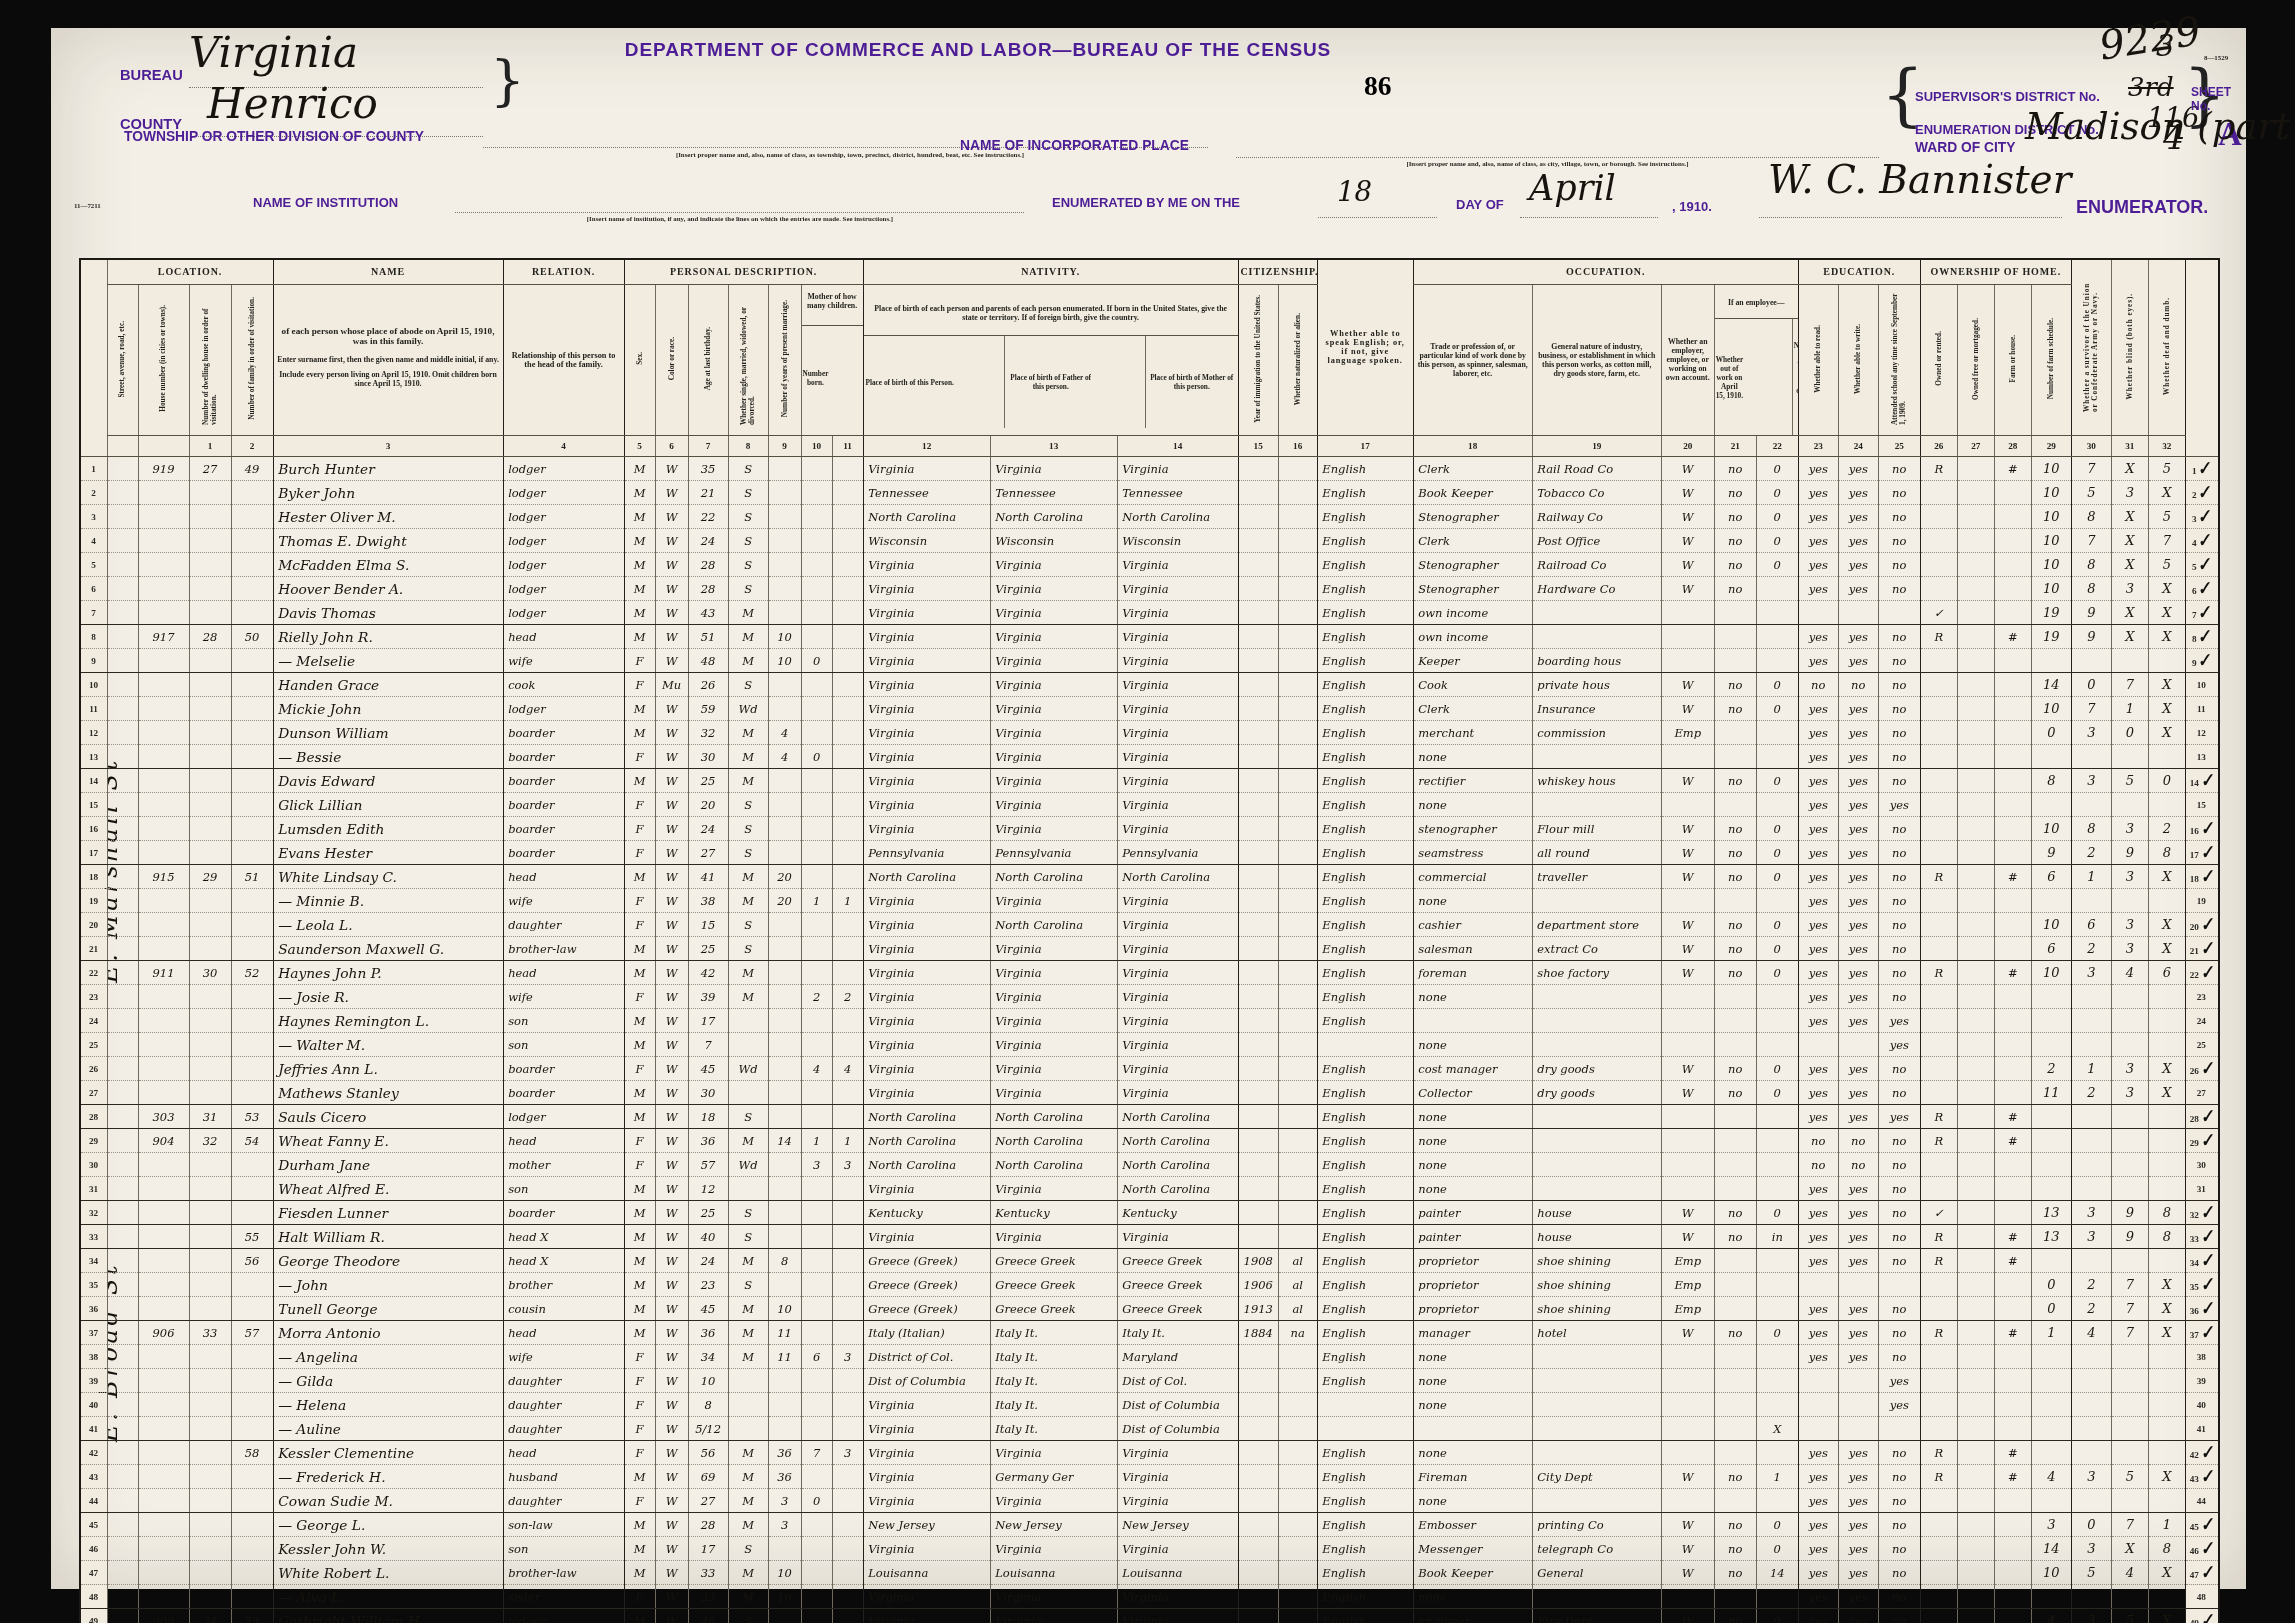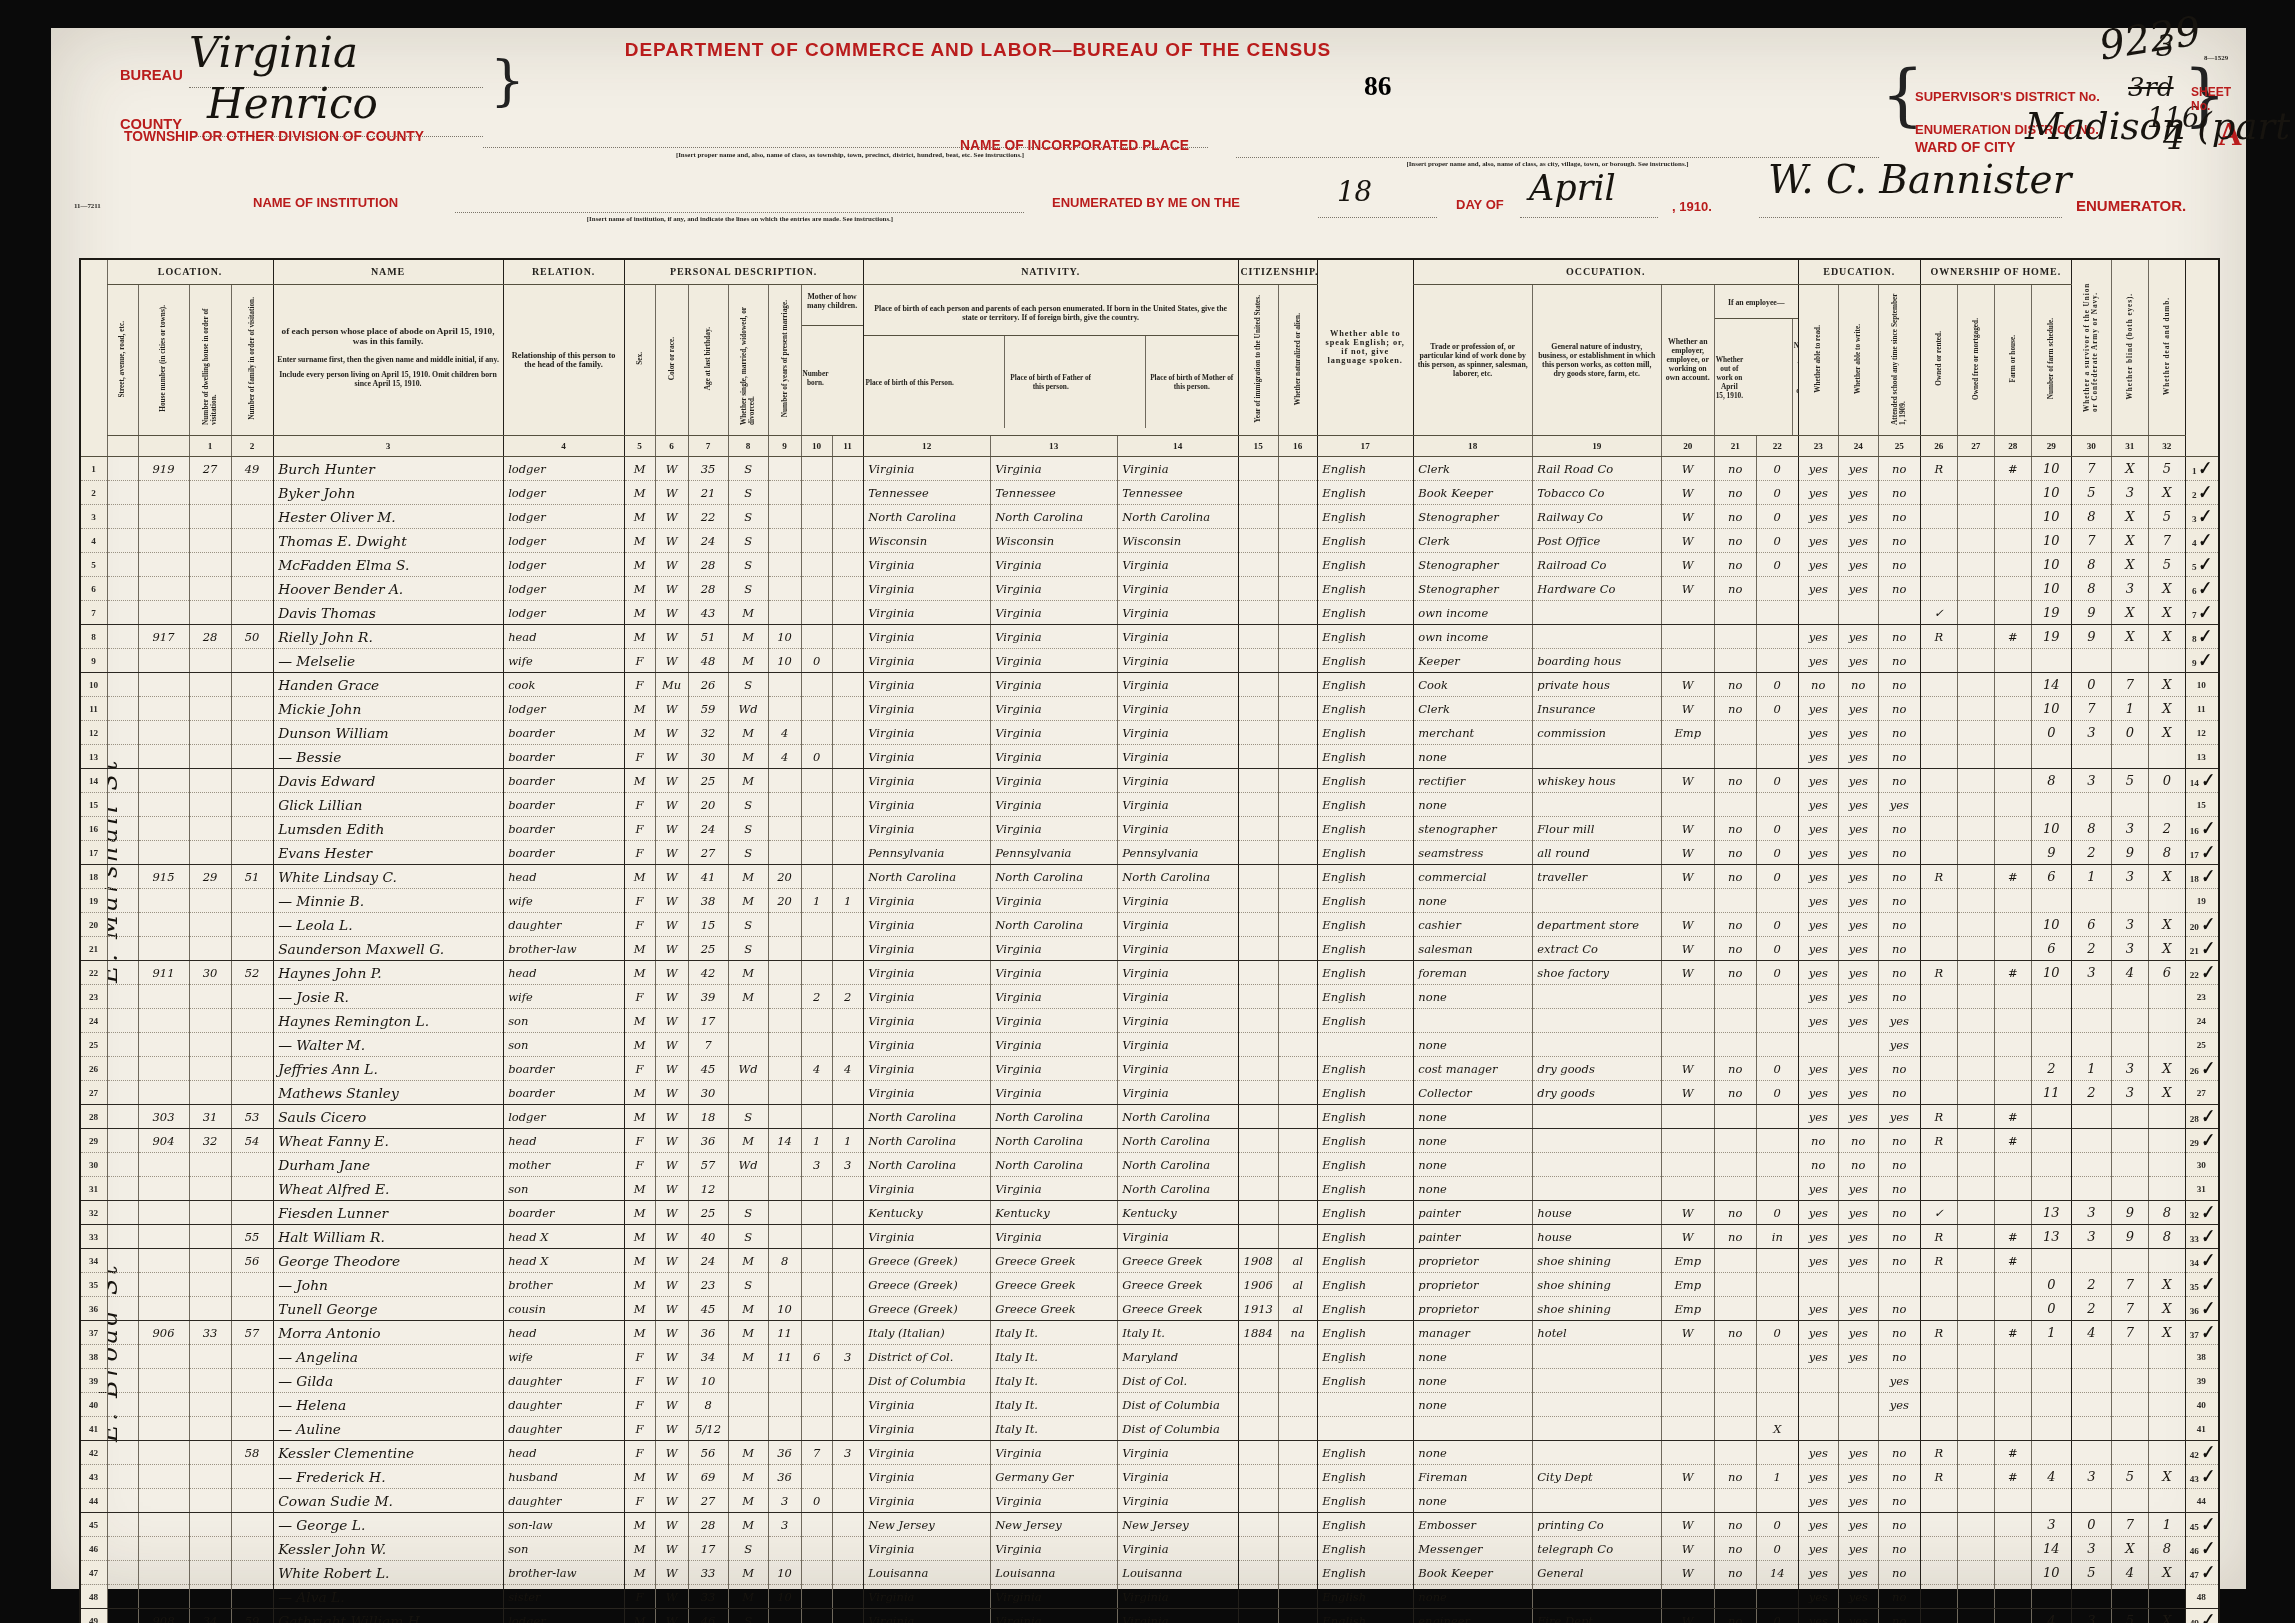--- a/index.html
+++ b/index.html
@@ -2,21 +2,21 @@
 <html style="font-size:14.7px"><head>
 <meta charset="utf-8">
 <style>
   html,body{margin:0;padding:0;background:#060606;width:2296px;height:1624px;overflow:hidden;
             font-family:"Liberation Serif",serif;}
   #canvas{position:relative;width:2296px;height:1624px;background:#0a0a0a;}
   #paper{position:absolute;left:51px;top:27.5px;width:2195px;height:1561px;background:#f3efe6;
          box-shadow:inset 0 0 83px rgba(60,50,30,.18);}
   .abs{position:absolute;}
   
-  .plbl{font-family:"Liberation Sans",sans-serif;font-weight:bold;color:#b91c1c;}
+  .plbl{font-family:"Liberation Sans",sans-serif;font-weight:bold;color:#4c1d95;}
   .small-note{font-family:"Liberation Serif",serif;font-weight:bold;font-size:6.9px;color:#2a2824;}
   .dotline{border-bottom:1.8px dotted #7b756a;height:0.9px;}
   
   .hw{font-family:"DejaVu Serif",serif;font-style:italic;color:#17140f;white-space:nowrap;}
   .brace{font-family:"DejaVu Serif",serif;color:#222;}
   .strike{text-decoration:line-through;}
   
   .hole{position:absolute;width:24px;height:24px;border-radius:50%;background:#050505;}
   .star{position:absolute;font-size:50px;color:#0c0c0c;line-height:1;}
   .street-label{position:absolute;writing-mode:vertical-rl;transform:rotate(180deg);
@@ -118,21 +118,21 @@
 
   <div class="abs plbl" style="left:1001px;top:167px;font-size:13px;">ENUMERATED BY ME ON THE</div>
   <div class="abs hw" style="left:1286px;top:147px;font-size:27.5px;">18</div>
   <div class="abs dotline" style="left:1267px;top:189px;width:119px;"></div>
   <div class="abs plbl" style="left:1405px;top:169px;font-size:13px;">DAY OF</div>
   <div class="abs hw" style="left:1478px;top:140px;font-size:35px;">April</div>
   <div class="abs dotline" style="left:1469px;top:189px;width:138px;"></div>
   <div class="abs plbl" style="left:1621px;top:171px;font-size:13px;">, 1910.</div>
   <div class="abs hw" style="left:1717px;top:129px;font-size:39px;">W. C. Bannister</div>
   <div class="abs dotline" style="left:1708px;top:189px;width:303px;"></div>
-  <div class="abs plbl" style="left:2025px;top:169px;font-size:15px;">ENUMERATOR.</div>
+  <div class="abs plbl" style="left:2025px;top:169px;font-size:18px;">ENUMERATOR.</div>
 
   <div class="street-label hw" style="left:44px;top:441px;height:514px;">E. Marshall St</div>
   <div class="street-label hw" style="left:44px;top:1139px;height:275px;">E. Broad St</div>
 
   <table>
     <colgroup>
       <col style="width:27.5px">
           <col style="width:31px">
           <col style="width:51px">
           <col style="width:42px">

